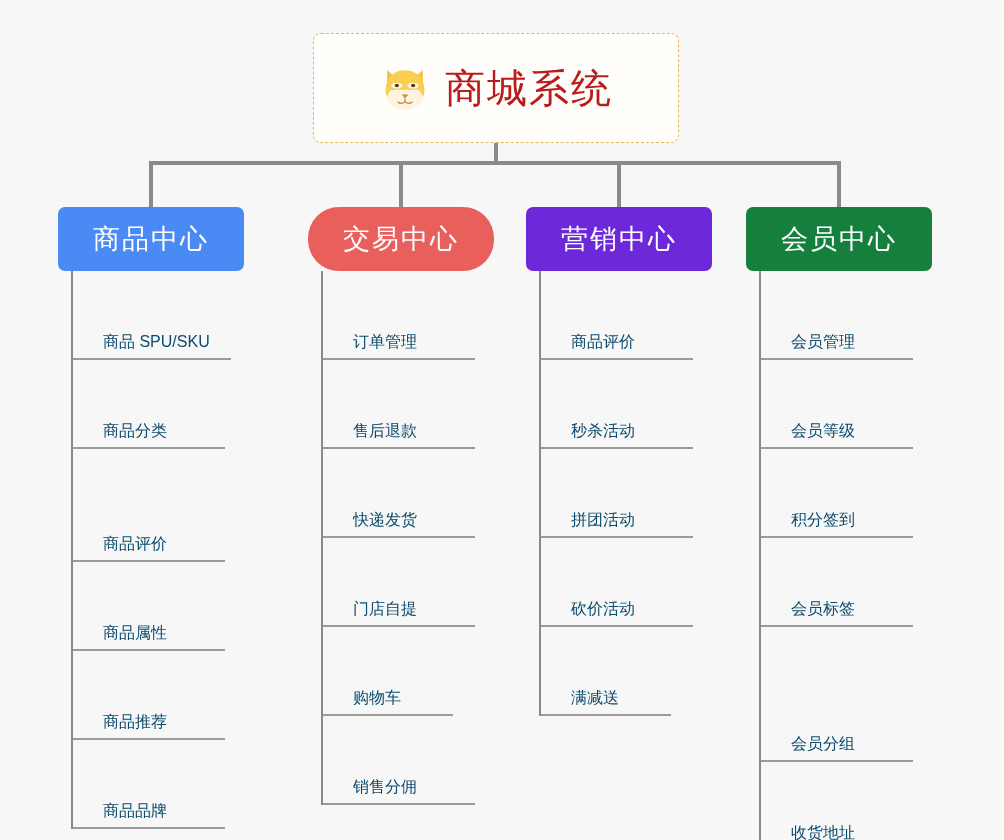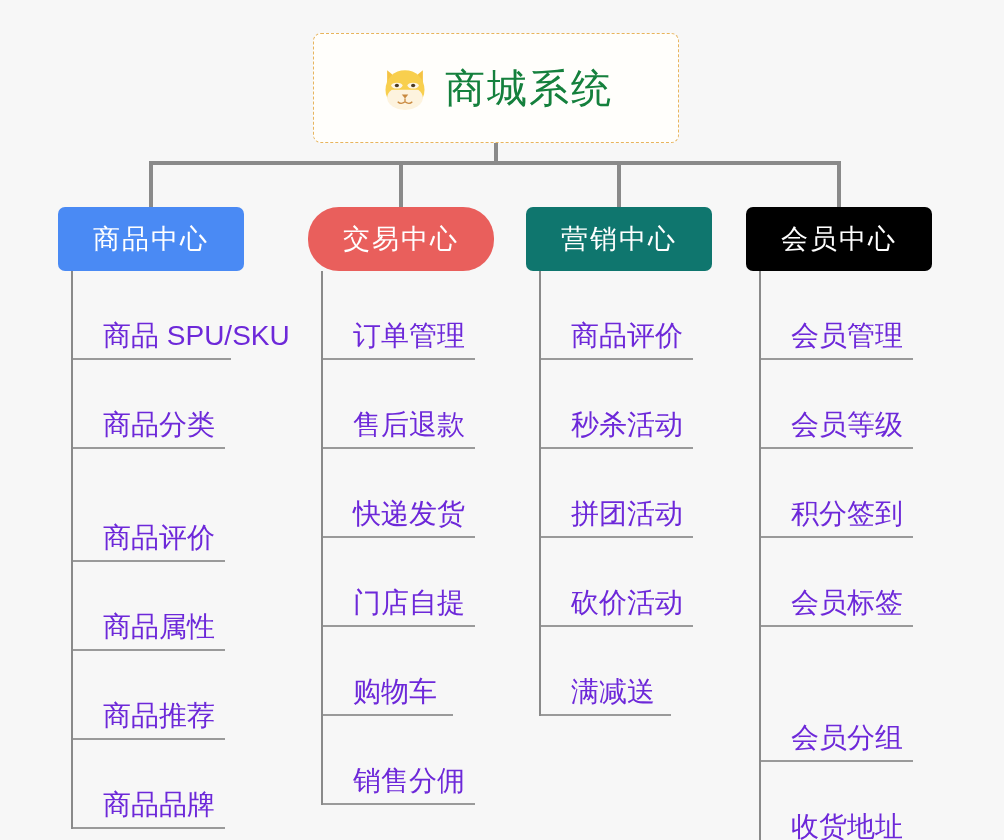--- a/index.html
+++ b/index.html
@@ -107,22 +107,22 @@
   .leaf {
     position: relative;
     box-sizing: border-box;
     height: 89px;
     margin-left: 2px;
     display: flex;
     align-items: flex-end;
     border-bottom: 2px solid #9a9a9a;
   }
   .leaf-label {
-    font-size: 28px;
-    color: #6d28d9;
+    font-size: 16px;
+    color: #0c4a6e;
     line-height: 1;
     padding: 0 0 8px 30px;
     white-space: nowrap;
   }
 </style>
 </head>
 <body>
 
 <div id="canvas">
 
@@ -137,21 +137,21 @@
       <rect x="10" y="22" width="44" height="12" rx="6" fill="#f8cf4e"></rect>
       <ellipse cx="22" cy="29" rx="7" ry="3.6" fill="#fdf6e7"></ellipse>
       <ellipse cx="42" cy="29" rx="7" ry="3.6" fill="#fdf6e7"></ellipse>
       <ellipse cx="22" cy="29" rx="2.6" ry="2.2" fill="#4a3a21"></ellipse>
       <ellipse cx="42" cy="29" rx="2.6" ry="2.2" fill="#4a3a21"></ellipse>
       <path d="M28 40 h8 l-4 5 Z" fill="#c9893f"></path>
       <path d="M32 45 v4" stroke="#c9893f" stroke-width="1.6" fill="none"></path>
       <path d="M32 49 q-5 4 -9 0" stroke="#c9893f" stroke-width="1.6" fill="none"></path>
       <path d="M32 49 q5 4 9 0" stroke="#c9893f" stroke-width="1.6" fill="none"></path>
     </svg>
-    <span class="root-title" style="color: #15803d;">商城系统</span>
+    <span class="root-title" style="color: #b91c1c;">商城系统</span>
   </div>
 
   <div class="conn conn-stem" style="background: rgb(138, 138, 138);"></div>
   <div class="conn conn-bus" style="background: rgb(138, 138, 138);"></div>
   <div class="conn conn-drop" style="left: 149px; background: rgb(138, 138, 138);"></div>
   <div class="conn conn-drop" style="left: 399px; background: rgb(138, 138, 138);"></div>
   <div class="conn conn-drop" style="left: 617px; background: rgb(138, 138, 138);"></div>
   <div class="conn conn-drop" style="left: 837px; background: rgb(138, 138, 138);"></div>
 
   <div class="branch" style="left:58px; width:186px;">
@@ -202,21 +202,21 @@
       <div class="leaf" style="width:130px;">
           <span class="leaf-label">购物车</span>
         </div>
       <div class="leaf" style="width:152px;">
           <span class="leaf-label">销售分佣</span>
         </div>
     </div>
   </div>
 
   <div class="branch" style="left:526px; width:186px;">
-    <div class="branch-header" style="background: #0f766e;">
+    <div class="branch-header" style="background: #6d28d9;">
       <span>营销中心</span>
     </div>
     <div class="leaf-list">
       <div class="trunk" style="background: rgb(138, 138, 138);"></div>
       <div class="leaf" style="width:152px;">
           <span class="leaf-label">商品评价</span>
         </div>
       <div class="leaf" style="width:152px;">
           <span class="leaf-label">秒杀活动</span>
         </div>
@@ -226,21 +226,21 @@
       <div class="leaf" style="width:152px;">
           <span class="leaf-label">砍价活动</span>
         </div>
       <div class="leaf" style="width:130px;">
           <span class="leaf-label">满减送</span>
         </div>
     </div>
   </div>
 
   <div class="branch" style="left:746px; width:186px;">
-    <div class="branch-header" style="background: #000000;">
+    <div class="branch-header" style="background: #15803d;">
       <span>会员中心</span>
     </div>
     <div class="leaf-list">
       <div class="trunk" style="background: rgb(138, 138, 138);"></div>
       <div class="leaf" style="width:152px;">
           <span class="leaf-label">会员管理</span>
         </div>
       <div class="leaf" style="width:152px;">
           <span class="leaf-label">会员等级</span>
         </div>

